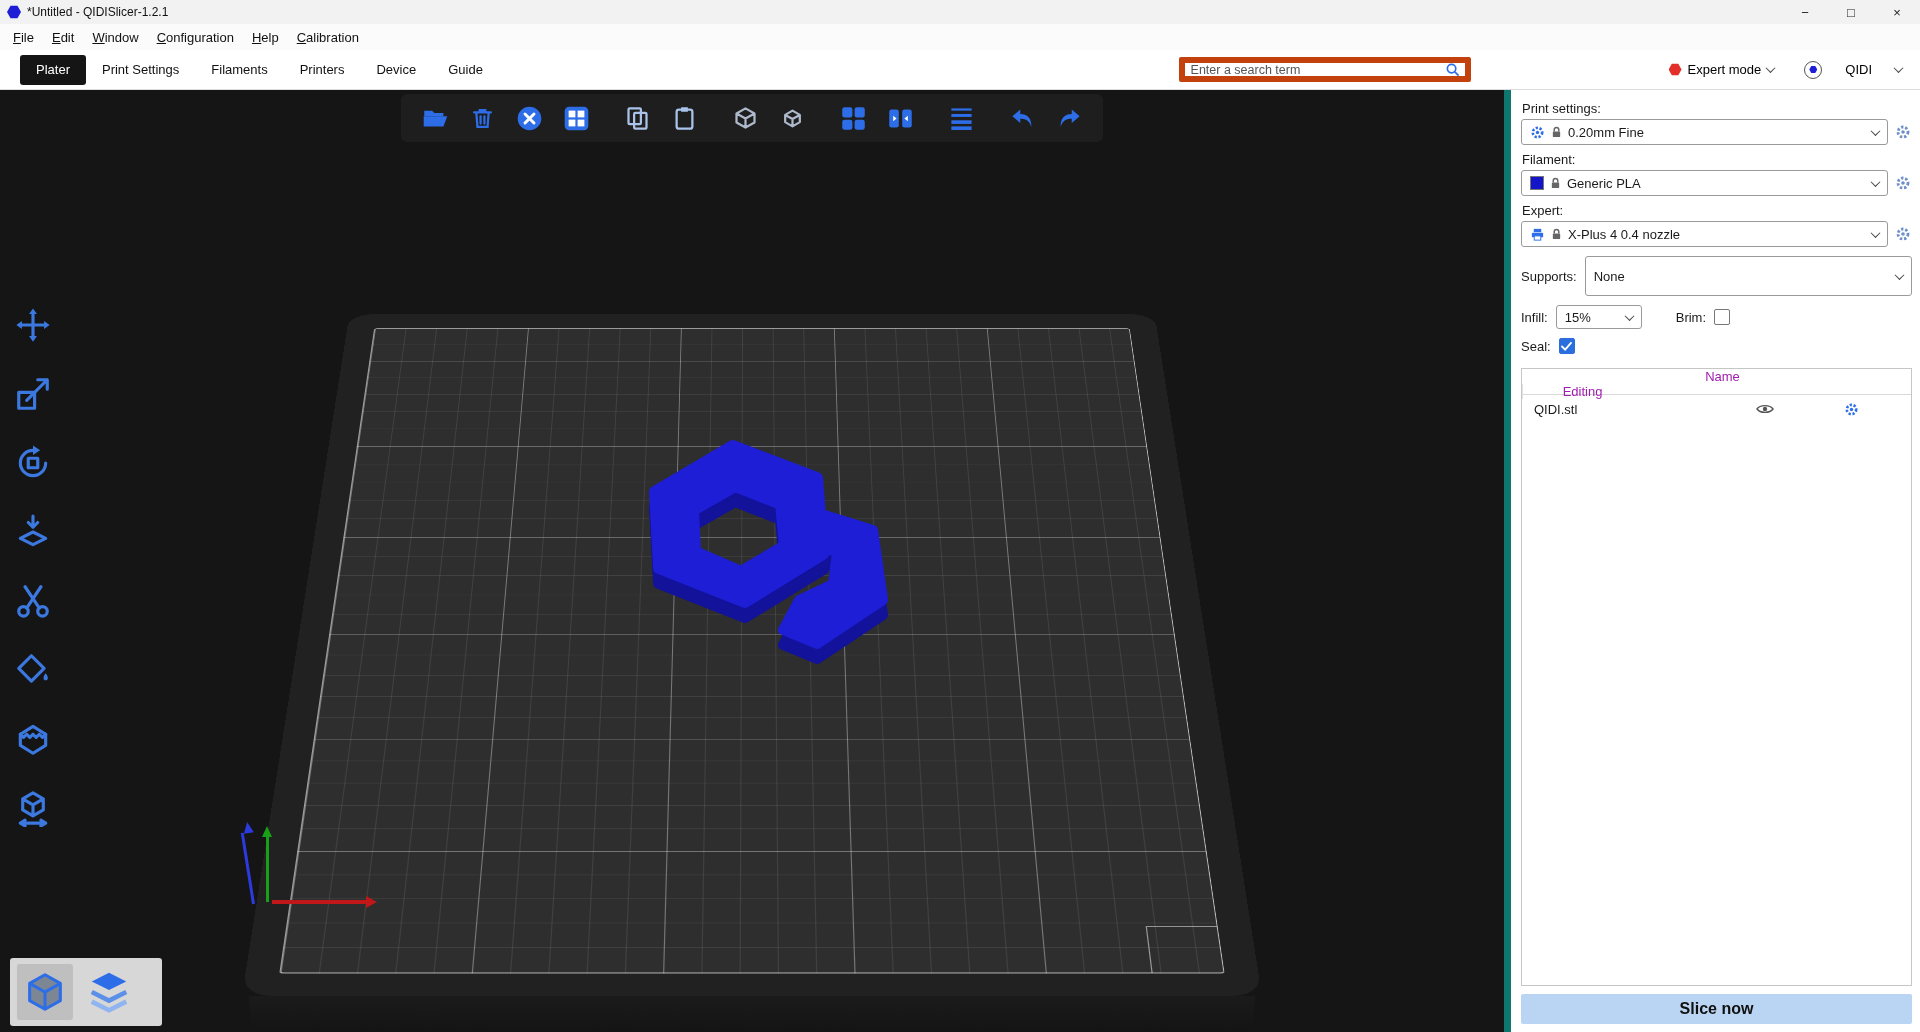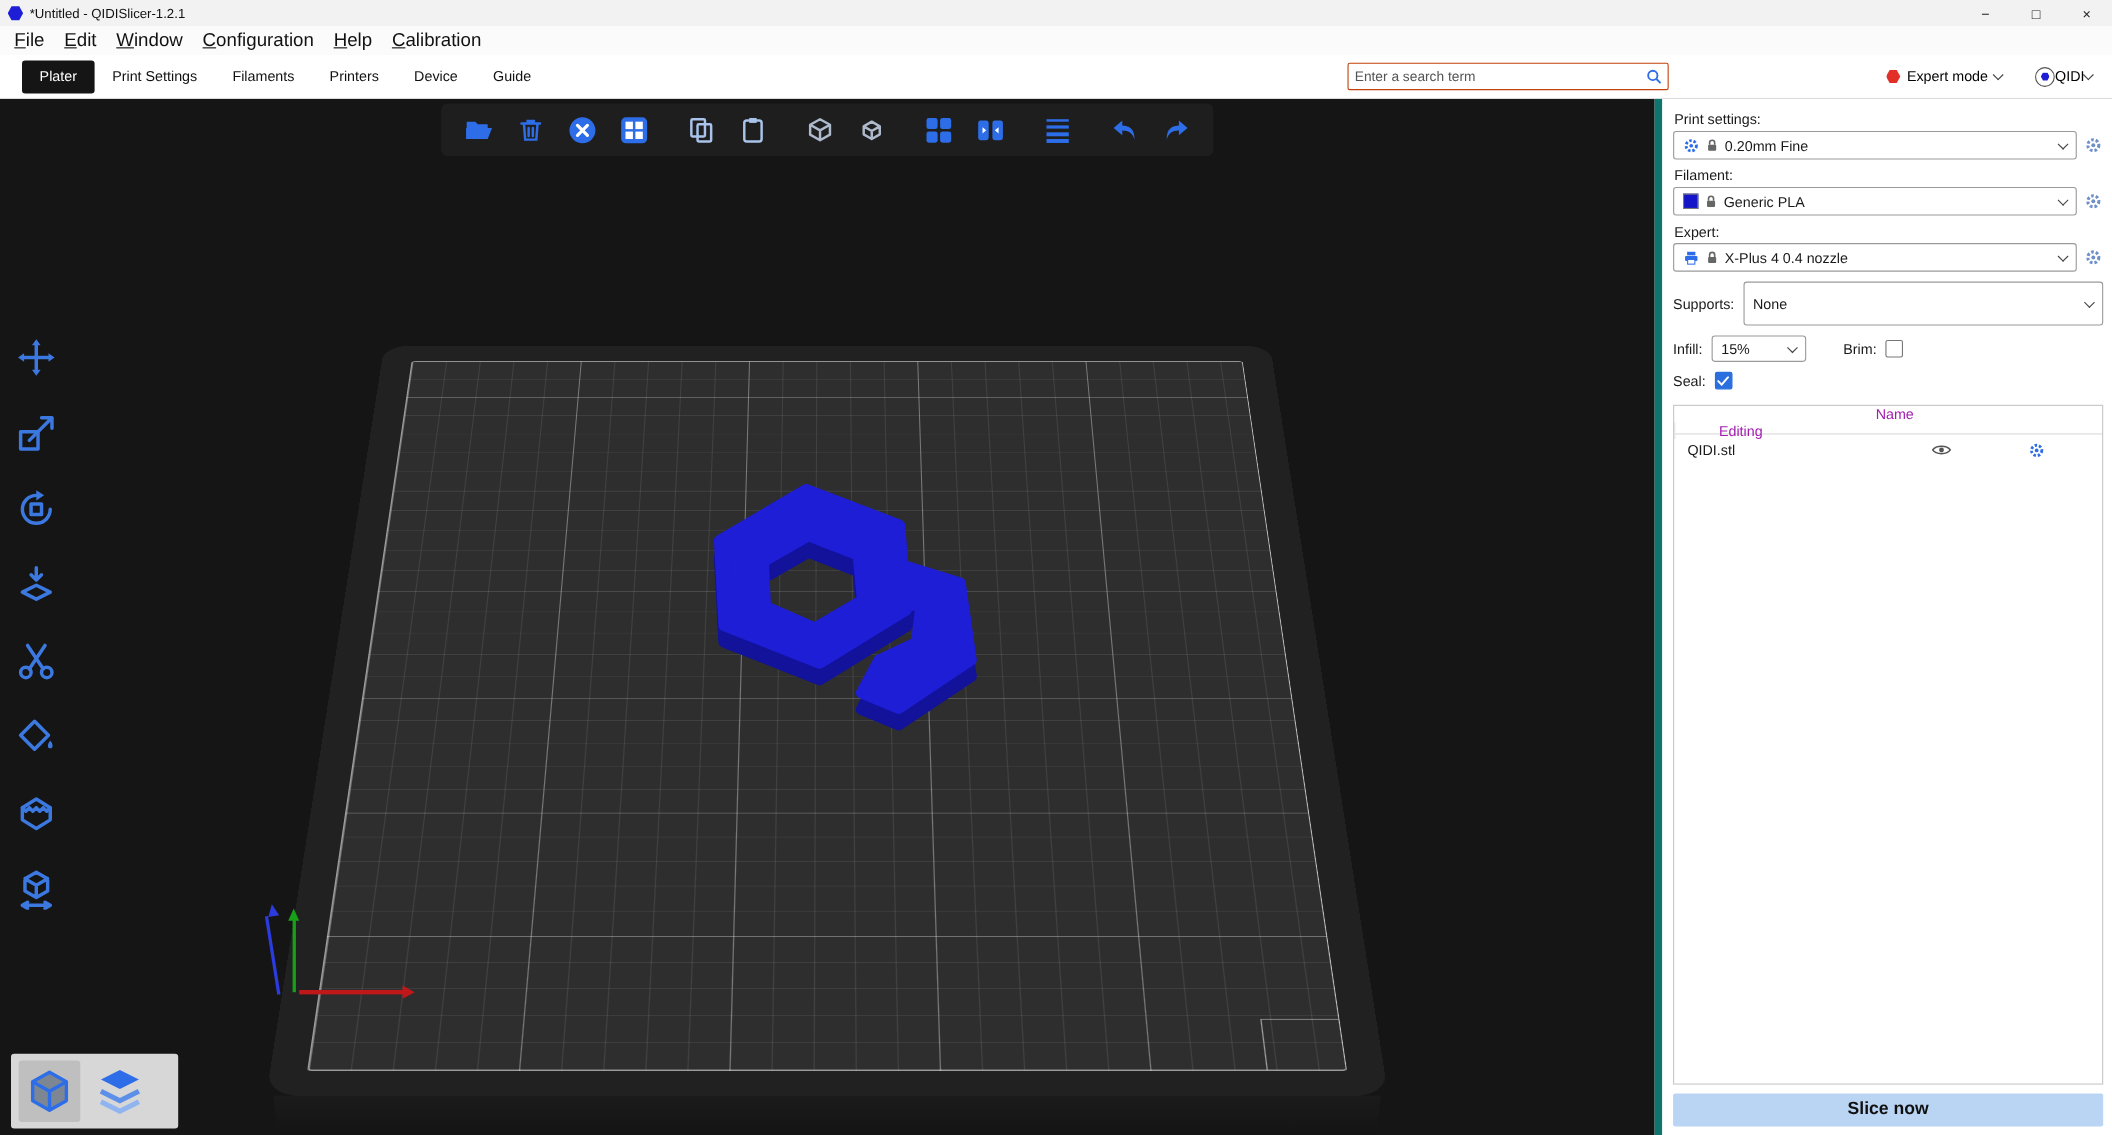--- a/index.html
+++ b/index.html
@@ -6,36 +6,36 @@
   html,body { width:1920px; height:1032px; overflow:hidden; font-family:"Liberation Sans", sans-serif; background:#fff; }
 
   
   .titlebar { height:24px; background:#f2f2f2; display:flex; align-items:center; font-size:12px; color:#111; }
   .app-icon { width:14px; height:14px; margin:0 6px 0 7px; background:#1e1ed6;
               clip-path:polygon(25% 5%,75% 5%,100% 50%,75% 95%,25% 95%,0 50%); }
   .win-controls { margin-left:auto; display:flex; height:100%; }
   .win-btn { width:46px; display:flex; align-items:center; justify-content:center; font-size:13px; color:#222; cursor:default; }
 
   
-  .menubar { height:26px; background:#fbfbfb; display:flex; align-items:center; font-size:17px; color:#111; padding-left:4px; }
+  .menubar { height:26px; background:#fbfbfb; display:flex; align-items:center; font-size:13px; color:#111; padding-left:4px; }
   .menu-item { padding:4px 9px; cursor:default; }
   .menu-item::first-letter { text-decoration:underline; }
 
   
   .tabbar { height:40px; background:#ffffff; display:flex; align-items:center; border-bottom:1px solid #dcdcdc; padding:0 18px 0 20px; font-size:13px; }
   .tab { padding:0 16px; height:30px; display:flex; align-items:center; color:#111; border-radius:3px; }
   .tab.active { background:#151515; color:#fff; }
-  .search-box { margin-left:auto; width:292px; height:25px; border:1px solid #c2410c; border-radius:2px; display:flex; align-items:center; background:#fff; }
+  .search-box { margin-left:auto; width:292px; height:25px; border:6px solid #c2410c; border-radius:2px; display:flex; align-items:center; background:#fff; }
   .search-box input { flex:1; border:none; outline:none; font-size:12.5px; padding:0 6px; font-family:inherit; color:#333; background:transparent; }
   .search-box input::placeholder { color:#555; }
   .search-box svg { width:15px; height:15px; margin-right:5px; }
   .mode-group { display:flex; align-items:center; gap:6px; margin-left:198px; }
   .hex-red { width:13px; height:13px; background:#e23028; clip-path:polygon(25% 5%,75% 5%,100% 50%,75% 95%,25% 95%,0 50%); }
   .caret { width:7px; height:7px; border-right:1.6px solid #444; border-bottom:1.6px solid #444; transform:rotate(45deg) translate(-1px,-1px); }
-  .acct-group { display:flex; align-items:center; gap:0; margin-left:30px; }
+  .acct-group { display:flex; align-items:center; gap:23px; margin-left:30px; }
   .acct-ic { width:18px; height:18px; border:1.6px solid #555; border-radius:50%; display:flex; align-items:center; justify-content:center; }
   .acct-ic i { display:block; width:8px; height:8px; background:#1e1ed6; clip-path:polygon(25% 5%,75% 5%,100% 50%,75% 95%,25% 95%,0 50%); }
 
   
   .main { display:flex; height:942px; }
   .viewport { position:relative; flex:1; background:#151515; overflow:hidden; }
   .sidebar { width:416px; background:#fff; border-left:7px solid #0f766e; display:flex; flex-direction:column; padding:4px 8px 8px 10px; font-size:13px; color:#1a1a1a; }
 
   
   .topbar { position:absolute; top:4px; left:50%; transform:translateX(-50%); height:48px; display:flex; align-items:center; gap:11px; padding:0 16px; background:rgba(255,255,255,0.04); border-radius:6px; z-index:8; }

